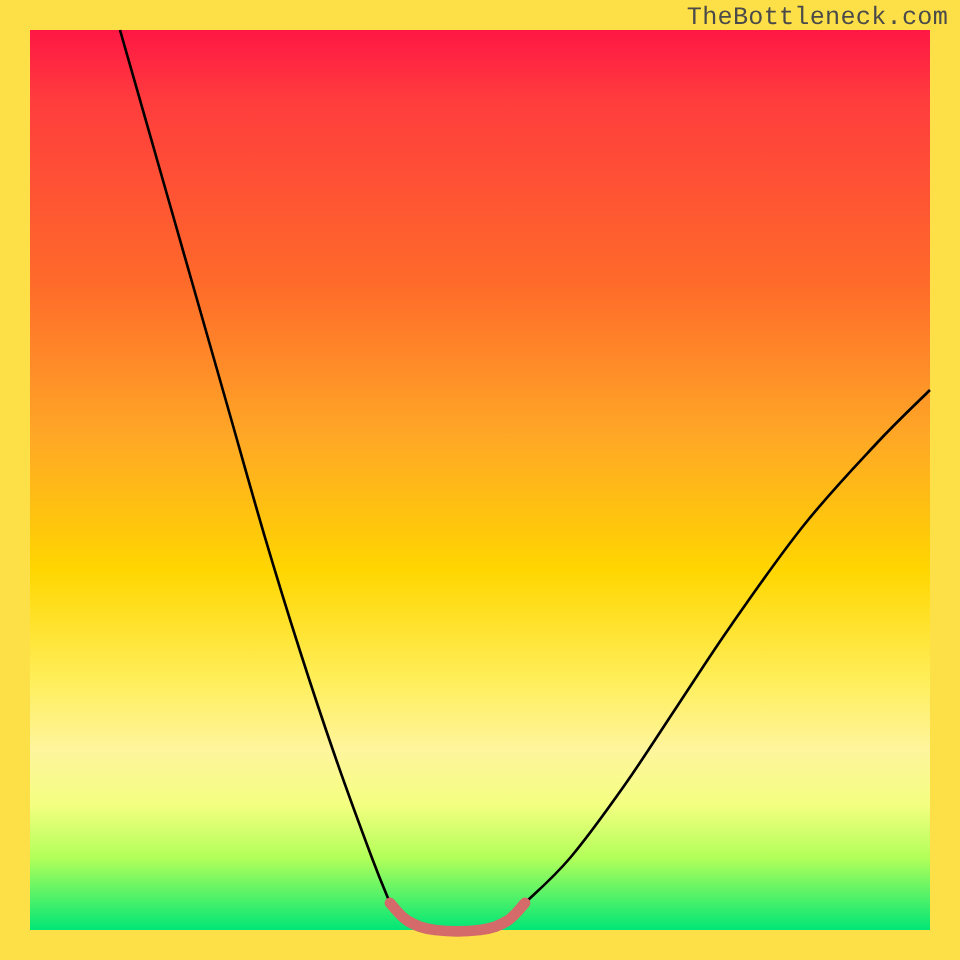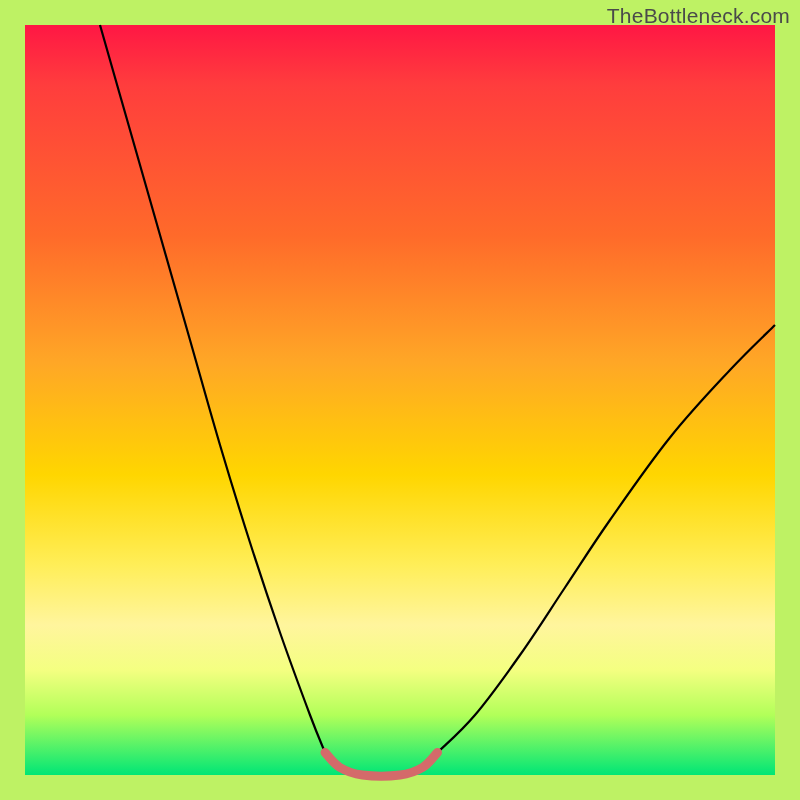--- a/index.html
+++ b/index.html
@@ -8,21 +8,22 @@
     width: 800px;
     height: 800px;
     background: #000;
     font-family: Arial, Helvetica, sans-serif;
     overflow: hidden;
   }
   .frame {
     position: relative;
     width: 800px;
     height: 800px;
-    background: #bef264;
+    background: #fde047;
+    font-family: Liberation Mono, monospace;
   }
   .plot-area {
     position: absolute;
     left: 25px;
     top: 25px;
     width: 750px;
     height: 750px;
     
     background: linear-gradient(
       to bottom,

